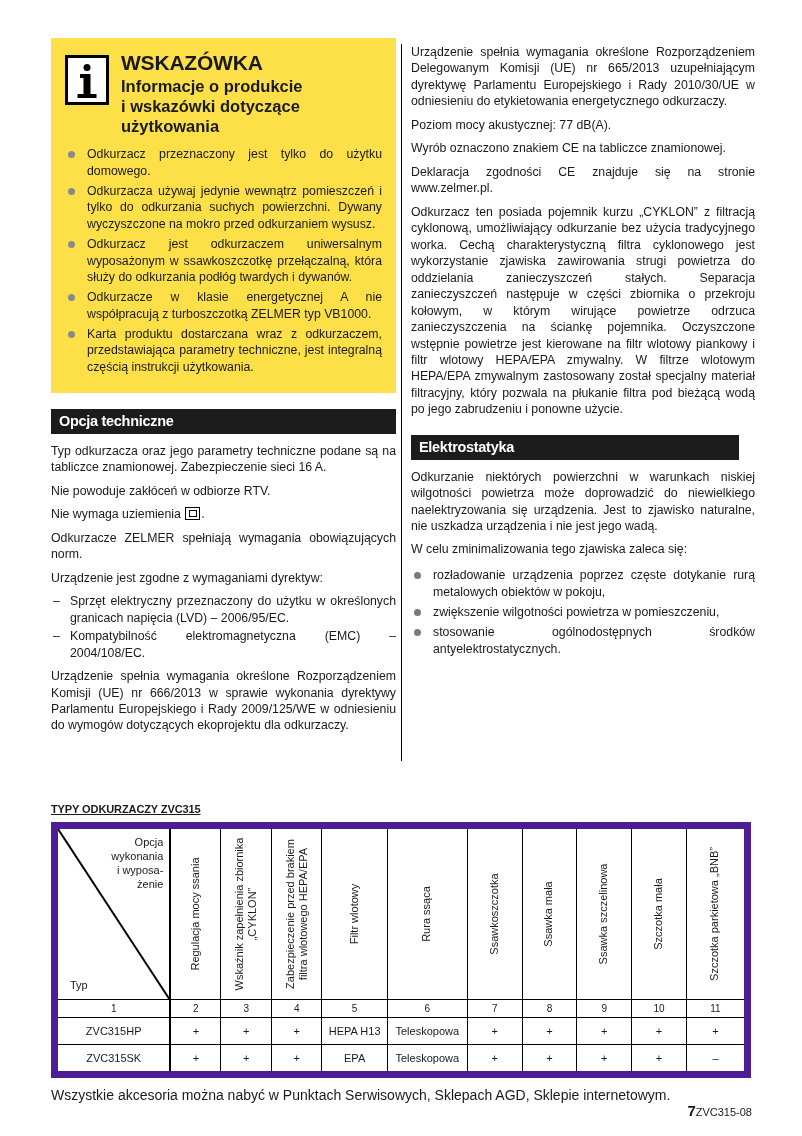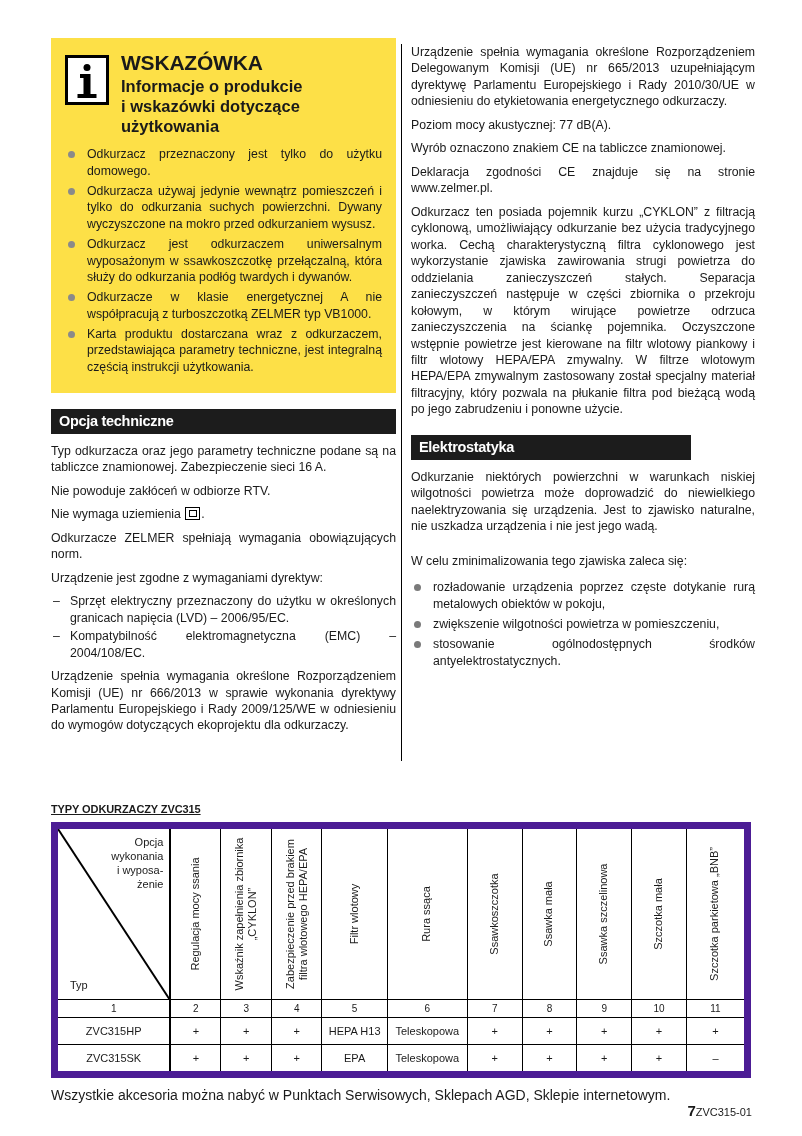--- a/index.html
+++ b/index.html
@@ -138,29 +138,29 @@
   .section-bar {
     background: #1c1c1c;
     color: #fff;
     font-size: 14.5px;
     font-weight: bold;
     letter-spacing: -0.3px;
     padding: 4px 8px 5px 8px;
     width: 345px;
     box-sizing: border-box;
   }
-  .col-right .section-bar { width: 280px; }
+  .col-right .section-bar { width: 328px; }
 
   p.body {
     font-size: 12.3px;
     line-height: 1.34;
     text-align: justify;
     margin: 0 0 7px 0;
   }
-  p.body.tight { margin-bottom: 18px; }
+  p.body.tight { margin-bottom: 6px; }
   p.body.last { margin-bottom: 0; }
 
   ul.dashes {
     list-style: none;
     margin: 0 0 7px 0;
     padding: 0;
   }
   ul.dashes li {
     position: relative;
     padding-left: 19px;
@@ -470,16 +470,16 @@
         <td>+</td>
         <td>–</td>
       </tr>
     </tbody>
       </table>
 
     <div class="table-note">Wszystkie akcesoria można nabyć w Punktach Serwisowych, Sklepach AGD, Sklepie internetowym.</div>
   </div>
 
   <div class="footer">
-    <span class="pageno">7</span><span>ZVC315-01</span>
+    <span class="pageno">7</span><span>ZVC315-08</span>
   </div>
 
 </div>
 
 </body></html>

